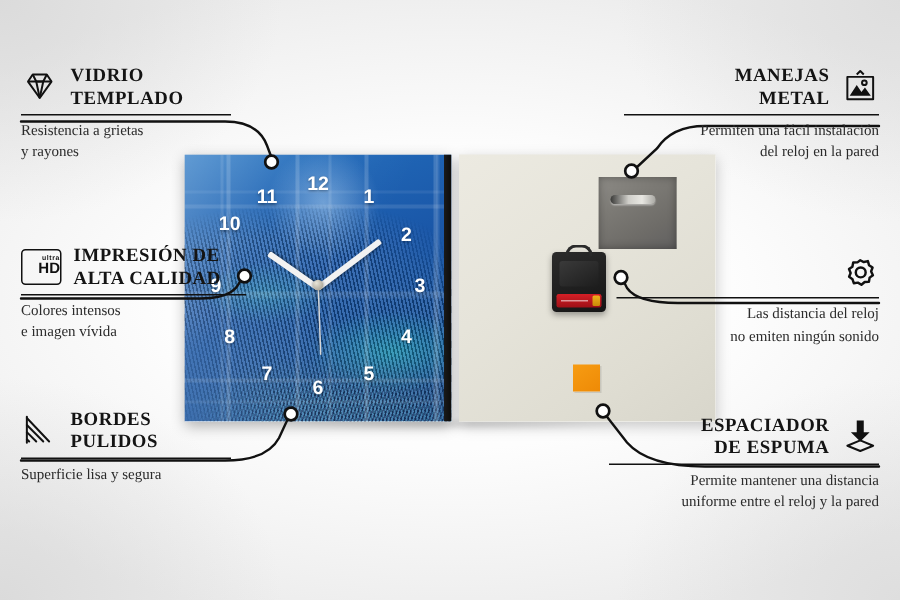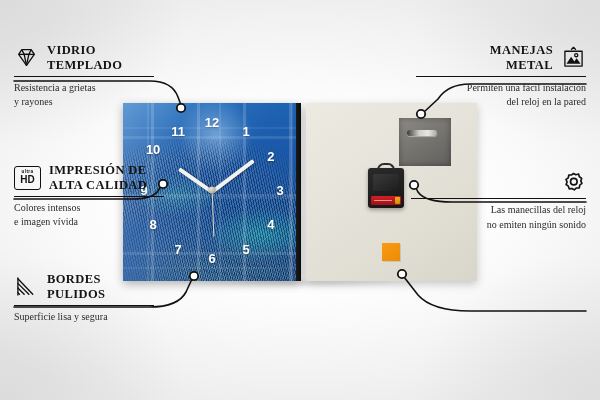--- a/index.html
+++ b/index.html
@@ -197,21 +197,21 @@
     color:#2b2b2b;
     white-space:pre-line;
   }
   .callout.right .callout-desc { text-align:right; }
 
   .icon { width:25px; height:25px; flex:0 0 25px; color:#111; }
   .icon svg { display:block; width:100%; height:100%; }
   .icon-hd {
     width:27px; height:24px; flex:0 0 27px;
     border:1.6px solid #111; border-radius:3px;
-    display:flex; flex-direction:column; align-items:center; justify-content:center;
+    display:flex; flex-direction:column; align-items:flex-end; justify-content:center;
     font-family:"Liberation Sans", sans-serif; color:#111;
   }
   .icon-hd .hd-ultra { font-size:4.6px; font-weight:700; letter-spacing:.4px; line-height:1; }
   .icon-hd .hd-main  { font-size:10px; font-weight:700; line-height:1; margin-top:.5px; }
 </style>
 </head>
 <body>
 
 <div id="stage">
 
@@ -379,18 +379,33 @@
       <span class="icon">
         <svg viewBox="0 0 32 32">
             <g fill="none" stroke="currentColor" stroke-width="2.1" stroke-linejoin="round" stroke-linecap="round">
           <path d="M16 4.5 L19 6 L22.5 5.2 L23.5 8.7 L26.5 10.7 L25.3 14 L26.8 17.2 L24 19.3 L23.4 22.9 L19.8 23 L17 25.4 L14 23.6 L10.5 24.1 L9.4 20.7 L6.5 18.6 L7.8 15.3 L6.4 12 L9.3 10 L10 6.4 L13.6 6.3 Z"></path>
           <circle cx="16.4" cy="14.9" r="4.2"></circle>
         </g>
           </svg>
       </span>
     </div>
     <div class="rule"></div>
-    <div class="callout-desc">Las manecillas del reloj
+    <div class="callout-desc">Las distancia del reloj
 no emiten ningún sonido</div>
   </div>
 
+  <div class="callout right" style="right:14px; top:276px; width:180px;">
+    <div class="callout-head">
+      <div class="callout-title">ESPACIADOR
+DE ESPUMA</div>
+      <span class="icon">
+        <svg viewBox="0 0 32 32">
+          <path d="M13 3 H19 V13 H24 L16 21 L8 13 H13 Z" fill="currentColor"></path>
+          <path d="M16 20 L27 24.5 L16 29 L5 24.5 Z" fill="none" stroke="currentColor" stroke-width="1.7" stroke-linejoin="round"></path>
+        </svg>
+      </span>
+    </div>
+    <div class="rule"></div>
+    <div class="callout-desc">Permite mantener una distancia
+uniforme entre el reloj y la pared</div>
+  </div>
 
 </div>
 
 </body></html>

